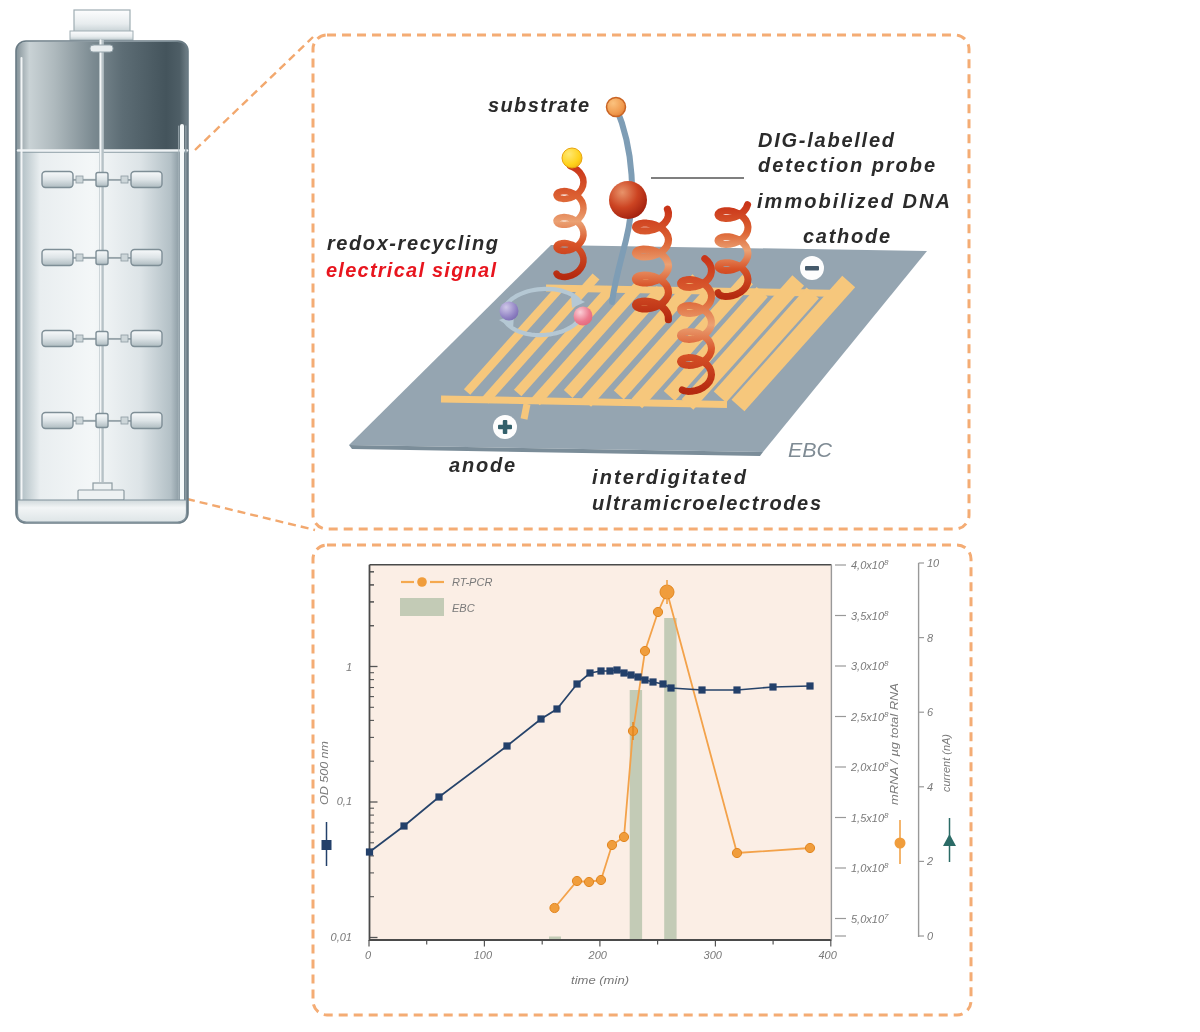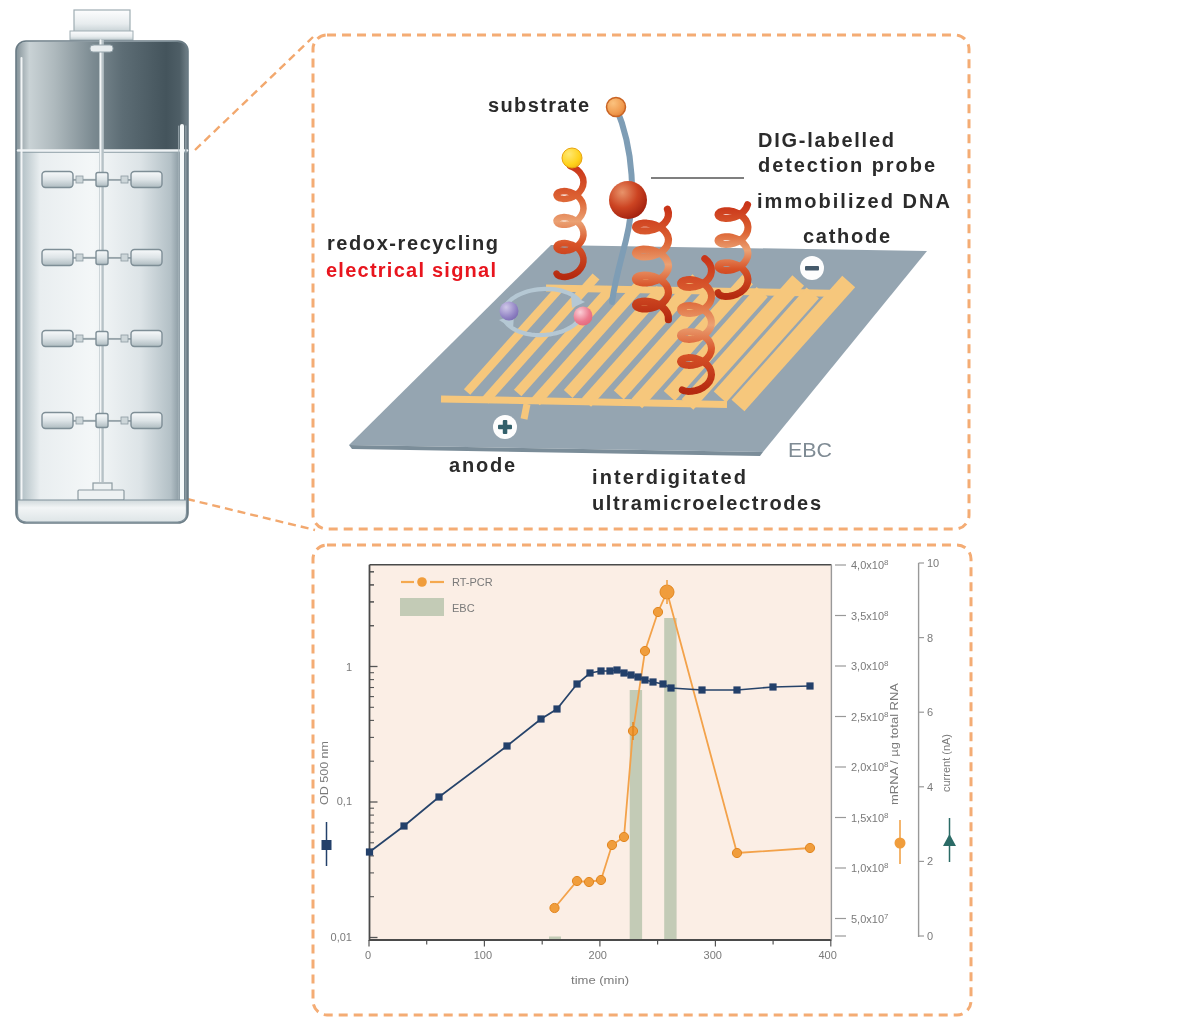--- a/index.html
+++ b/index.html
@@ -1,15 +1,15 @@
 <!DOCTYPE html>
 <html><head><meta charset="utf-8">
 <style>
 html,body{margin:0;padding:0;background:#fff;}
-#wrap{position:relative;width:1024px;height:1032px;overflow:hidden;}
+#wrap{position:relative;width:1024px;height:1032px;overflow:hidden;font-style:italic;}
 </style></head>
 <body>
 <div id="wrap">
 <svg width="1200" height="1032" viewBox="0 0 1200 1032" xmlns="http://www.w3.org/2000/svg" font-family="Liberation Sans, sans-serif">
 <defs>
 <linearGradient id="vesselG" x1="0" y1="0" x2="1" y2="0">
  <stop offset="0" stop-color="#7d8f97"></stop>
           <stop offset="0.04" stop-color="#b7c4c9"></stop>
  <stop offset="0.14" stop-color="#e9eef0"></stop>
           <stop offset="0.45" stop-color="#f4f7f8"></stop>

